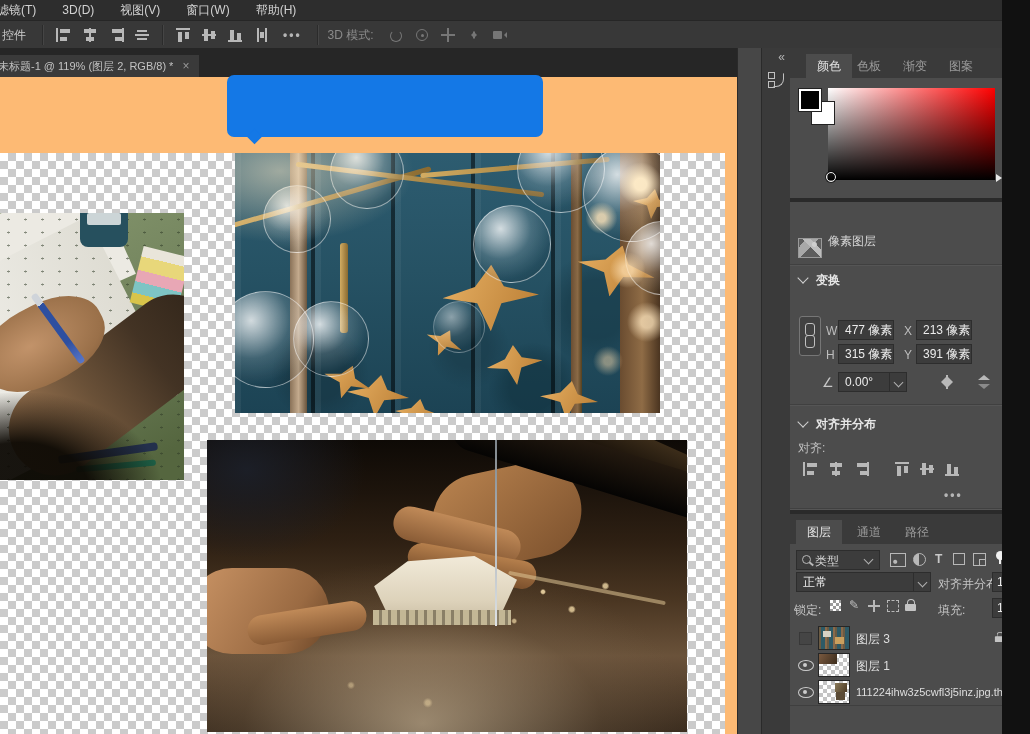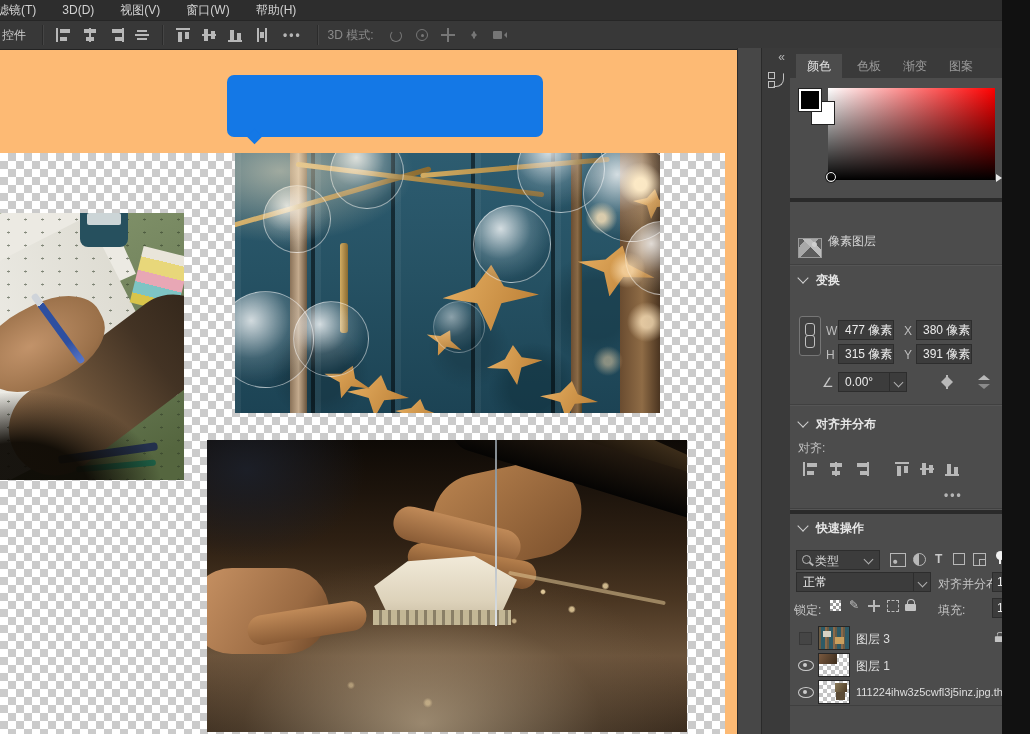--- a/index.html
+++ b/index.html
@@ -277,20 +277,26 @@
     <span class="dots">•••</span>
     <span class="vsep"></span>
     <span class="opt-label dim">3D 模式:</span>
     <span class="i3 i3-orbit"></span>
     <span class="i3 i3-roll"></span>
     <span class="i3 i3-pan"></span>
     <span class="i3 i3-slide"></span>
     <span class="i3 i3-cam"></span>
   </div>
 
+  <div class="tabbar">
+    <div class="doctab">
+      <span>未标题-1 @ 119% (图层 2, RGB/8) *</span>
+      <span class="close">×</span>
+    </div>
+  </div>
 
   <div class="canvas"></div>
 
   <div class="photo" id="photo-left">
     <div class="pl-paper2"></div>
     <div class="pl-paper"></div>
     <div class="pl-speck"></div>
     <div class="pl-jar"></div>
     <div class="pl-jarlid"></div>
     <div class="pl-cards"></div>
@@ -361,21 +367,21 @@
     <span class="collapse-ch">«</span>
     <span class="dock-ico">
         <span class="curve"></span>
       </span>
   </div>
 
   <div class="panels">
 
     <div class="tabstrip" style="top:0">
       <span class="expand-ch">»</span>
-      <span class="ptab active" style="left:6px">颜色</span>
+      <span class="ptab active" style="left:16px">颜色</span>
       <span class="ptab" style="left:56px">色板</span>
       <span class="ptab" style="left:102px">渐变</span>
       <span class="ptab" style="left:148px">图案</span>
       <span class="hamb" style="top:18px"></span>
     </div>
     <div class="bg-swatch"></div>
     <div class="fg-swatch"></div>
     <div class="sv-square"></div>
     <div class="sv-ring"></div>
     <div class="hue-marker"></div>
@@ -388,21 +394,21 @@
       <div class="secline" style="top:32px"></div>
       <span class="sec-ch" style="left:9px;top:42px"></span>
       <span class="sec-title" style="left:26px;top:40px">变换</span>
       <div class="link-box">
         <span class="link-8"></span>
           <span class="link-8b"></span>
       </div>
       <span class="fld-label" style="left:36px;top:92px">W</span>
       <div class="fld" style="left:48px;top:88px;width:56px">477 像素</div>
       <span class="fld-label" style="left:114px;top:92px">X</span>
-      <div class="fld" style="left:126px;top:88px;width:56px">380 像素</div>
+      <div class="fld" style="left:126px;top:88px;width:56px">213 像素</div>
       <span class="fld-label" style="left:36px;top:116px">H</span>
       <div class="fld" style="left:48px;top:112px;width:56px">315 像素</div>
       <span class="fld-label" style="left:114px;top:116px">Y</span>
       <div class="fld" style="left:126px;top:112px;width:56px">391 像素</div>
       <span class="angle-gl" style="left:32px;top:143px">∠</span>
       <div class="fld" style="left:48px;top:140px;width:52px">0.00°</div>
       <div class="chevbox" style="left:99px;top:140px">
           <span class="chev"></span>
         </div>
       <span class="fliph" style="left:146px;top:143px">
@@ -424,20 +430,26 @@
     <div class="secline" style="top:460px"></div>
     <span class="sec-ch" style="left:9px;top:474px"></span>
     <span class="sec-title" style="left:26px;top:472px">快速操作</span>
     <div class="scrolltrack" style="top:180px;height:282px">
       <span class="scr-ch" style="top:4px;transform:rotate(-135deg)"></span>
       <div class="scrollthumb" style="top:38px;height:116px"></div>
       <span class="scr-ch" style="top:272px;transform:rotate(45deg)"></span>
     </div>
     <div class="gdiv" style="top:462px"></div>
 
+    <div class="tabstrip" style="top:466px">
+      <span class="ptab active" style="left:6px">图层</span>
+      <span class="ptab" style="left:56px">通道</span>
+      <span class="ptab" style="left:104px">路径</span>
+      <span class="hamb" style="top:12px"></span>
+    </div>
     <div class="abs" style="top:496px;left:0;width:240px;height:190px">
 
       <div class="search-box">
         <span class="mag"></span>
         <span style="position:absolute;left:18px;top:1px">类型</span>
         <span class="chev" style="left:68px;top:5px"></span>
       </div>
       <span class="f-ico f-img" style="left:100px"></span>
       <span class="f-ico f-adj" style="left:123px"></span>
       <span class="f-ico f-txt" style="left:145px">T</span>

